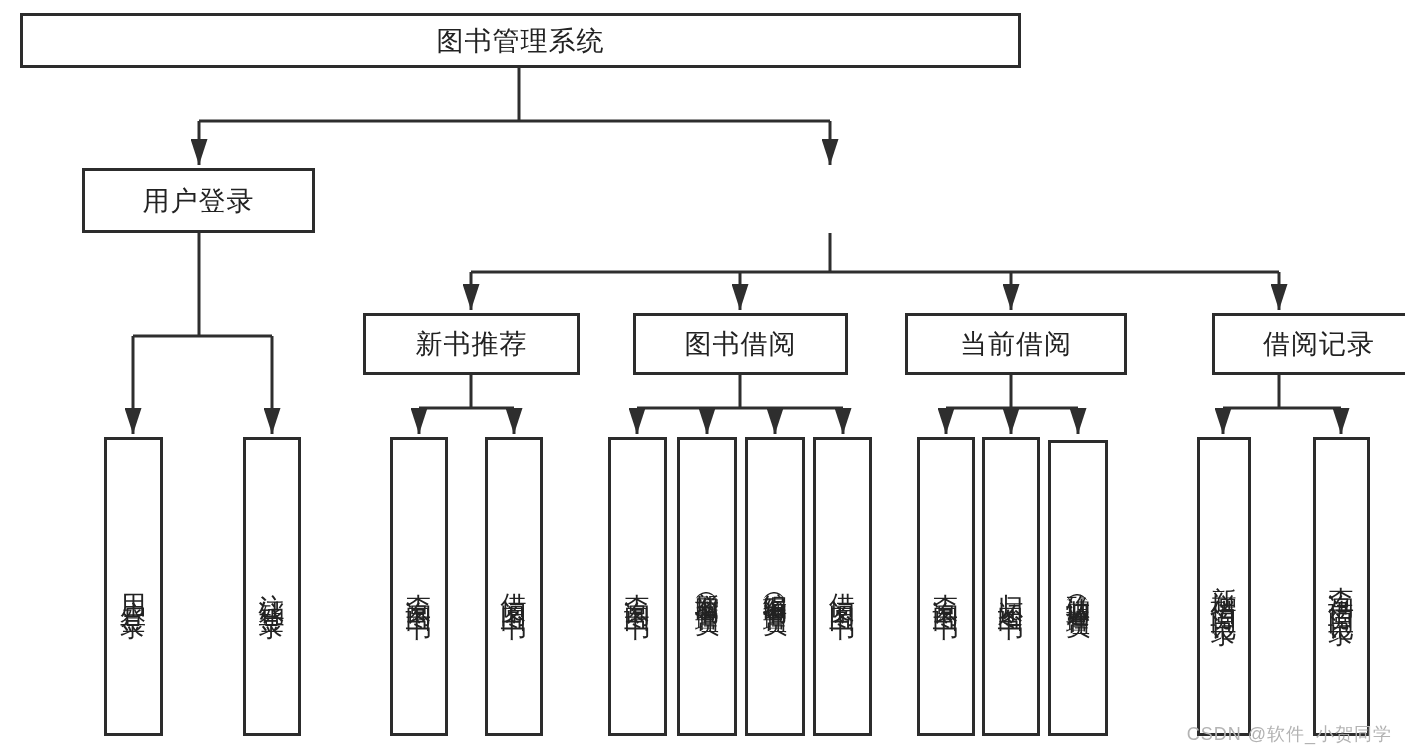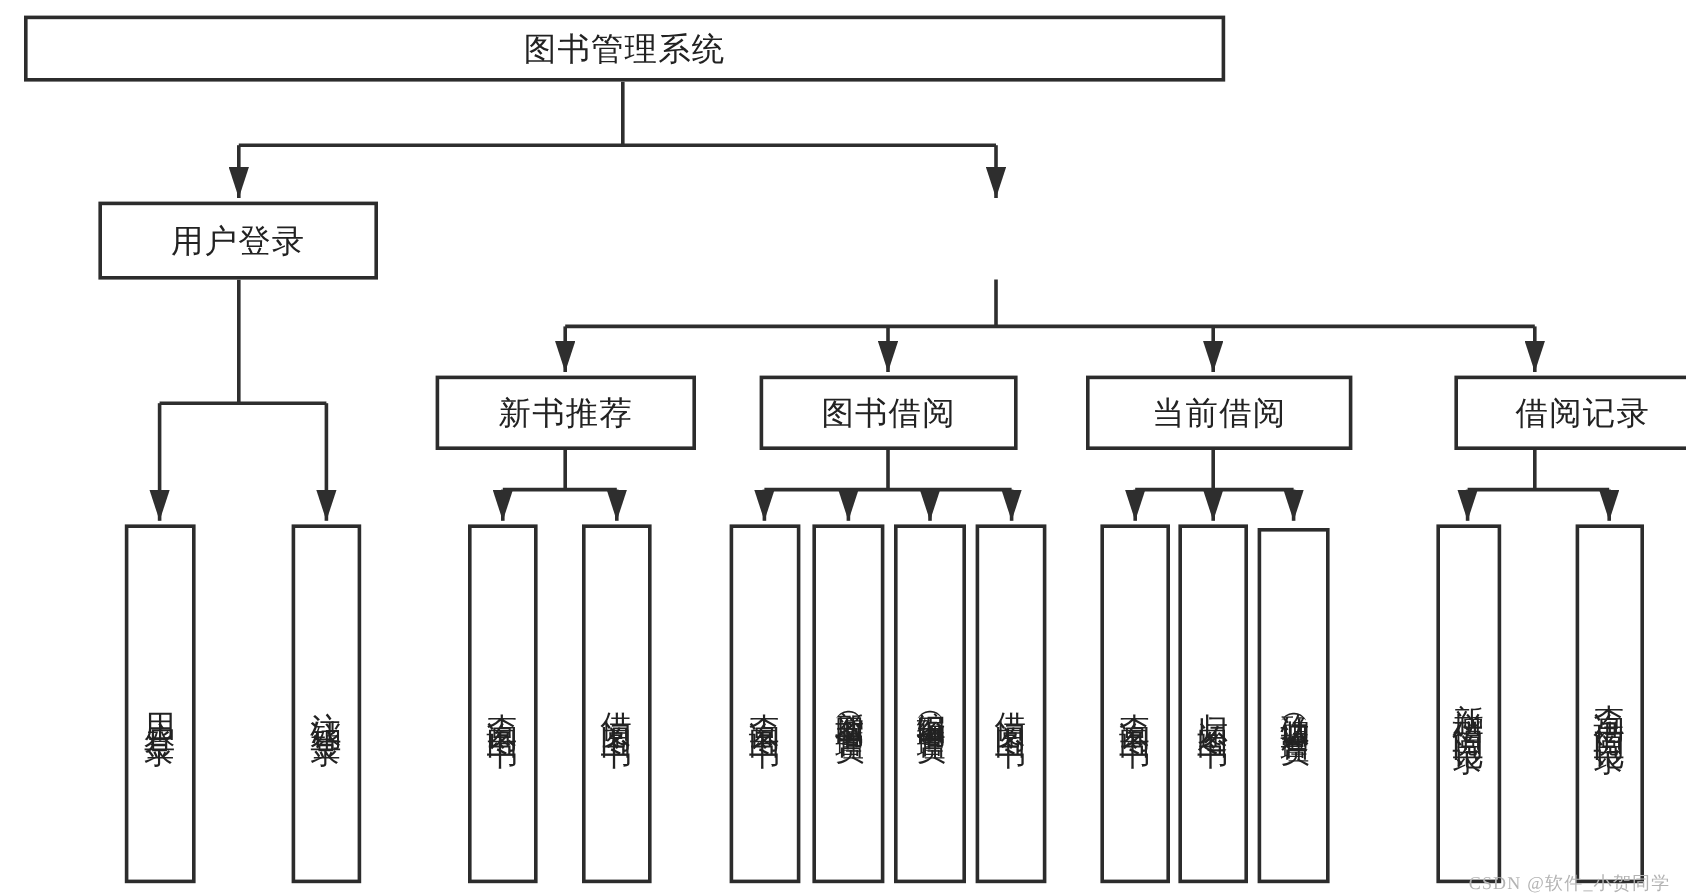--- a/index.html
+++ b/index.html
@@ -22,23 +22,22 @@
   .box.v span{
     writing-mode:vertical-rl;text-orientation:mixed;
     font-size:26px;letter-spacing:7px;line-height:1;
     white-space:nowrap;
   }
   .box.v.long span{
     font-size:24px;letter-spacing:3px;
   }
   .watermark{
     position:absolute;right:13px;bottom:1px;
-    font-size:15px;color:#b3b3b3;letter-spacing:1px;
+    font-size:18px;color:#b3b3b3;letter-spacing:1px;
     white-space:nowrap;
-    font-family:Liberation Serif, serif;
   }
 </style>
 </head>
 <body>
 
 <div id="stage">
 
   <svg class="connectors" width="1405" height="747" viewBox="0 0 1405 747">
     <defs>
       <marker id="arw" markerUnits="userSpaceOnUse" markerWidth="26" markerHeight="17" viewBox="0 0 26 17" refX="26" refY="8.5" orient="auto">

